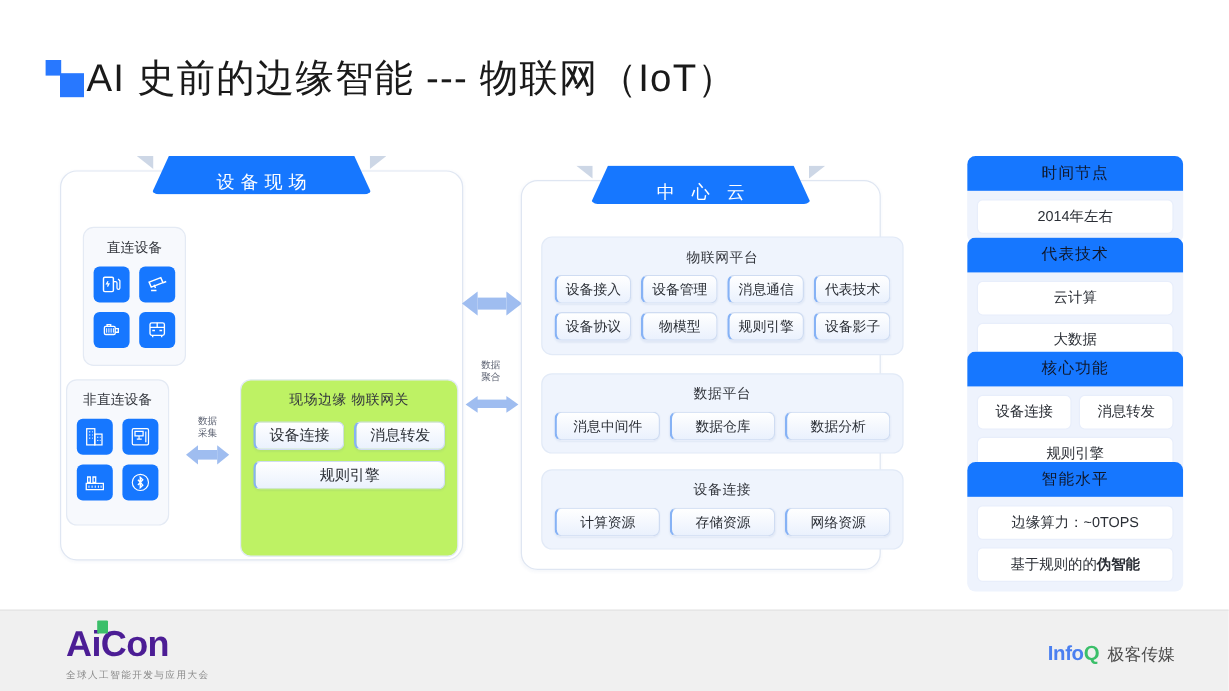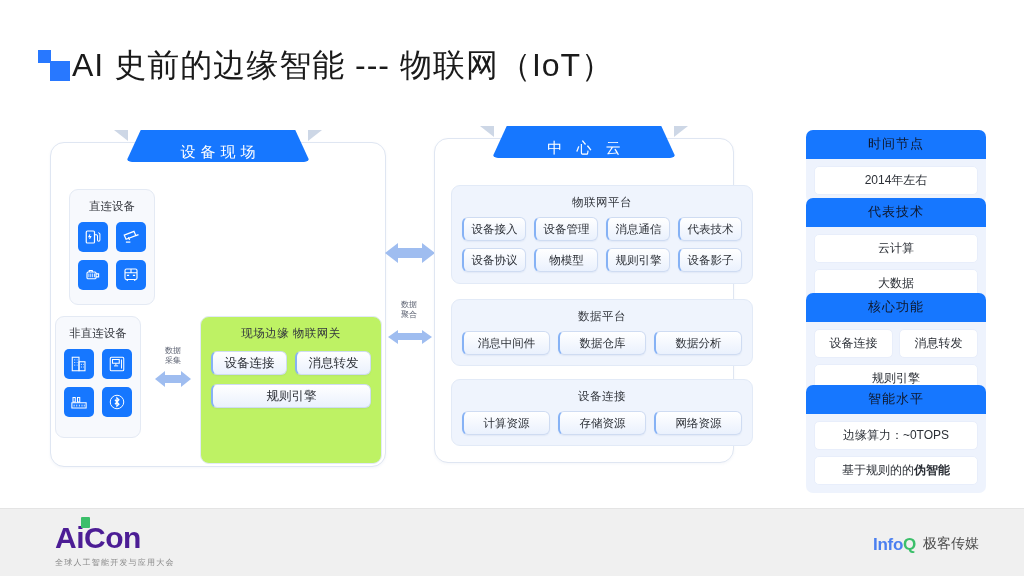--- a/index.html
+++ b/index.html
@@ -29,21 +29,21 @@
 
   
   .panel {
     position: absolute;
     background: #ffffff;
     border: 1px solid #dfe6f2;
     border-radius: 14px;
     box-shadow: 0 1px 3px rgba(40,80,160,0.05);
   }
   #panel-edge   { left: 50px;  top: 142px; width: 336px; height: 325px; }
-  #panel-cloud  { left: 434px; top: 138px; width: 300px; height: 325px; }
+  #panel-cloud  { left: 434px; top: 150px; width: 300px; height: 325px; }
 
   
   .banner-wrap {
     position: absolute; top: -13px; left: 50%; transform: translateX(-50%);
     width: 184px; height: 32px;
   }
   .banner {
     position: absolute; inset: 0;
     background: #1677ff;
     clip-path: polygon(8% 0, 92% 0, 100% 100%, 0% 100%);
@@ -140,21 +140,21 @@
 
   
   .footer {
     position: absolute; left: 0; bottom: 0; width: 1024px; height: 68px;
     background: #f0f0f0; border-top: 1px solid #e4e4e4;
   }
   .logo-aicon { position:absolute; left: 55px; top: 14px; }
   .logo-aicon .word { font-size: 30px; font-weight: bold; color:#4c1d95; letter-spacing:-0.5px; line-height:1; position:relative; }
   .logo-aicon .dotg { position:absolute; left:26px; top:-6px; width:9px; height:11px; background:#3bbf6a; border-radius:1px; }
   .logo-aicon .sub { font-size: 8px; color:#8a8a8a; letter-spacing: 1.2px; margin-top: 4px; }
-  .logo-infoq { position:absolute; right: 45px; top: 26px; display:flex; align-items:flex-start; gap:7px; }
+  .logo-infoq { position:absolute; right: 45px; top: 26px; display:flex; align-items:flex-end; gap:7px; }
   .logo-infoq .info { font-size:17px; font-weight:bold; color:#4a7ff0; letter-spacing:-0.3px;}
   .logo-infoq .q { color:#3bbf6a; }
   .logo-infoq .cn { font-size:14px; color:#4d4d4d; }
 </style>
 </head>
 <body>
 
 <div class="slide">
 
   <div class="title-row">

